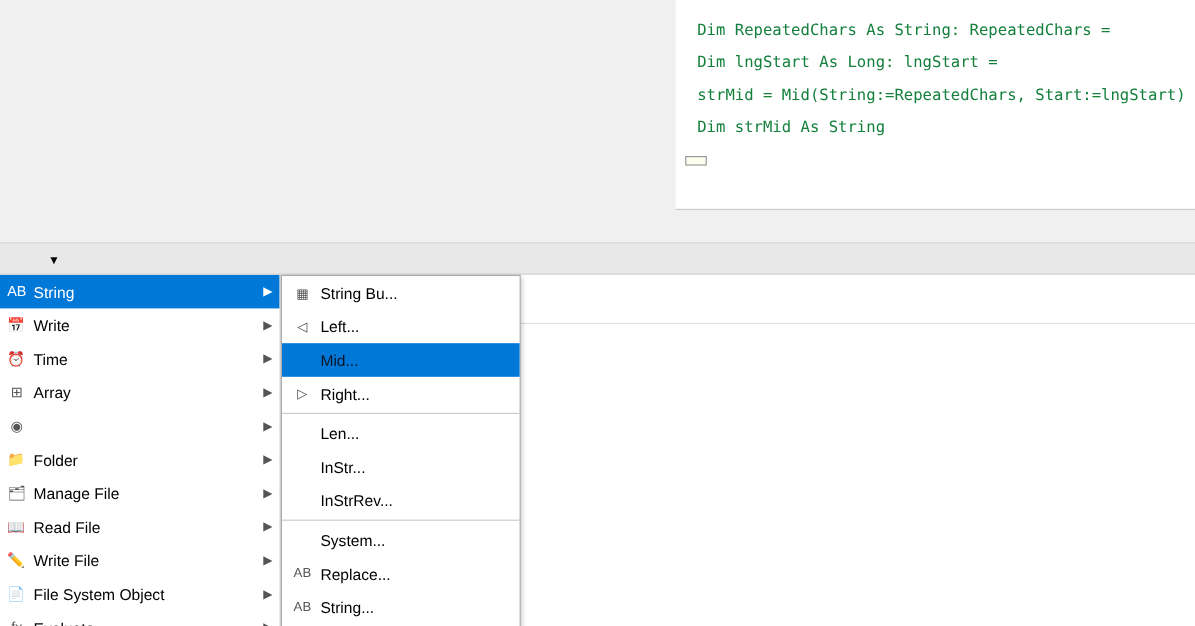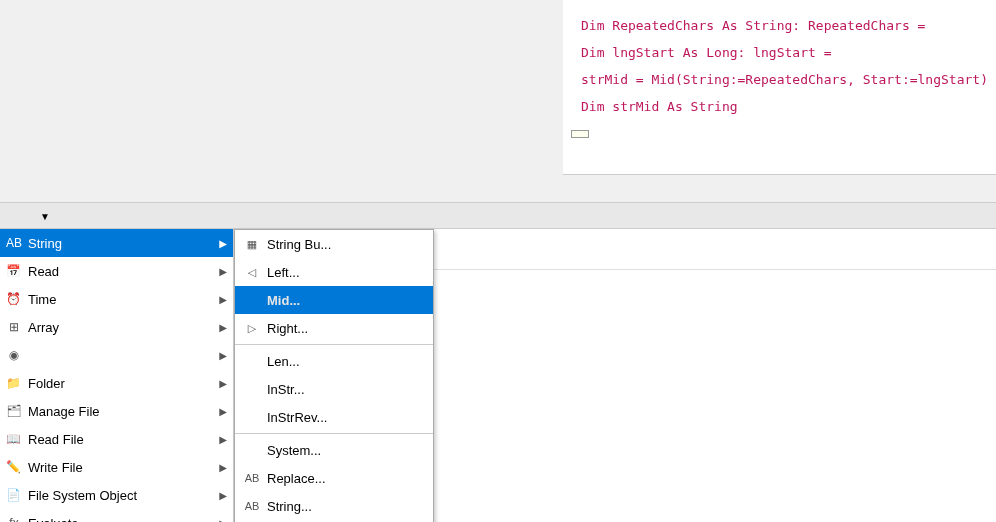--- a/index.html
+++ b/index.html
@@ -26,21 +26,21 @@
       font-family: Consolas, monospace;
       font-size: 13px;
       color: #000;
     }
     .code-area .bold-line {
       font-weight: bold;
       color: #000;
       margin-bottom: 4px;
     }
     .code-area .code-line {
-      color: #be185d;
+      color: #15803d;
       margin: 12px 0;
       padding-left: 10px;
     }
 
     
     .menubar {
       position: absolute;
       top: 175px;
       left: 0;
       right: 0;
@@ -148,22 +148,21 @@
     .submenu-item {
       display: flex;
       align-items: center;
       padding: 5px 6px 5px 6px;
       cursor: pointer;
       color: #000;
       white-space: nowrap;
     }
     .submenu-item.highlighted {
       background: #0078d7;
-      color: #e5e5e5;
-      font-weight: bold;
+      color: #0f172a;
     }
     .submenu-item .sub-icon {
       width: 22px;
       height: 18px;
       margin-right: 4px;
       display: flex;
       align-items: center;
       justify-content: center;
       font-size: 11px;
       color: #555;
@@ -236,21 +235,21 @@
 
 <div class="left-menu">
 
 <div class="menu-item selected">
       <span class="icon">AB</span>
       <span class="label">String</span>
       <span class="arrow">▶</span>
     </div>
     <div class="menu-item">
       <span class="icon">📅</span>
-      <span class="label">Read</span>
+      <span class="label">Write</span>
       <span class="arrow">▶</span>
     </div>
     <div class="menu-item">
       <span class="icon">⏰</span>
       <span class="label">Time</span>
       <span class="arrow">▶</span>
     </div>
     <div class="menu-item">
       <span class="icon">⊞</span>
       <span class="label">Array</span>

